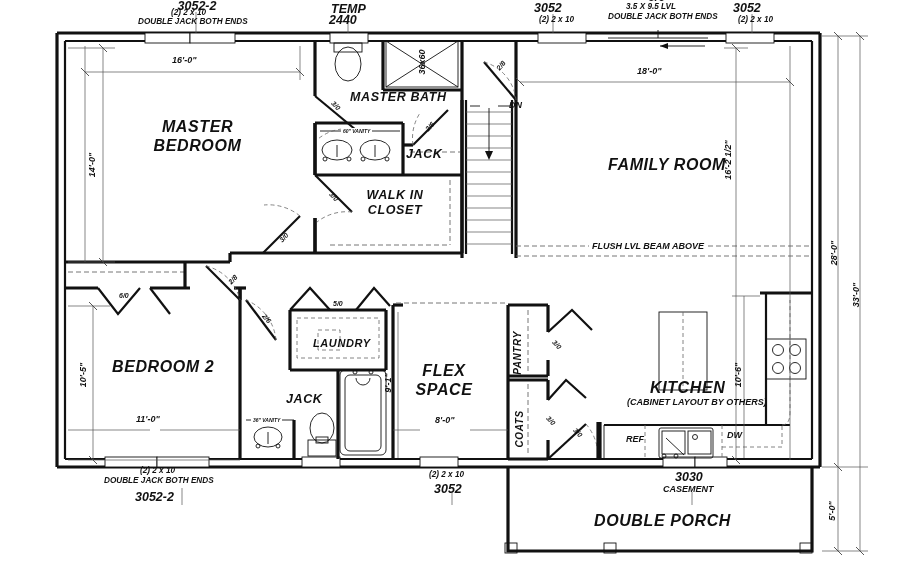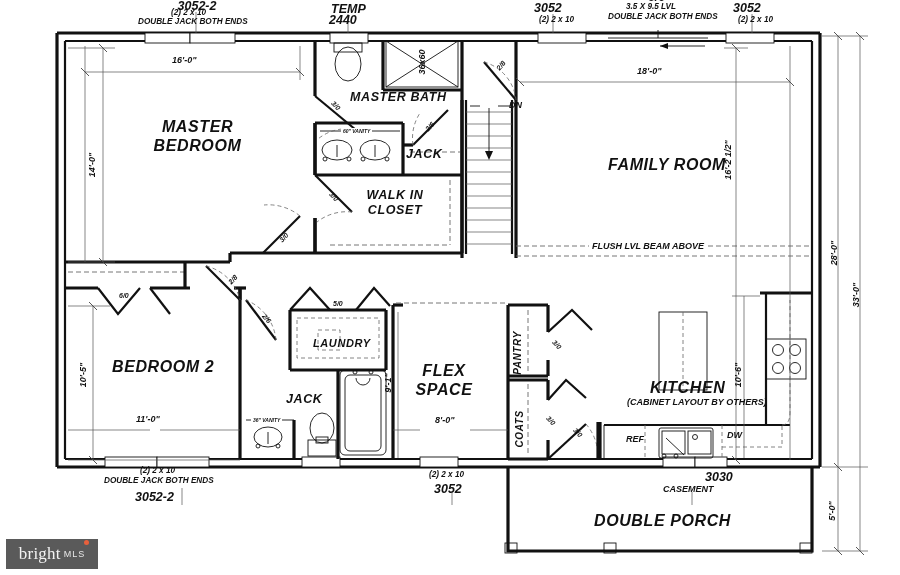--- a/index.html
+++ b/index.html
@@ -344,21 +344,21 @@
 <div class="lbl hdr" style="left:733px;top:1px;">3052</div>
 <div class="lbl note" style="left:738px;top:15px;">(2) 2 x 10</div>
 
 <div class="lbl note" style="left:140px;top:466px;">(2) 2 x 10</div>
 <div class="lbl note" style="left:104px;top:476px;">DOUBLE JACK BOTH ENDS</div>
 <div class="lbl hdr" style="left:135px;top:490px;">3052-2</div>
 
 <div class="lbl note" style="left:429px;top:470px;">(2) 2 x 10</div>
 <div class="lbl hdr" style="left:434px;top:482px;">3052</div>
 
-<div class="lbl hdr" style="left:675px;top:470px;margin-left:30px;">3030</div>
+<div class="lbl hdr" style="left:675px;top:470px;">3030</div>
 <div class="lbl note n9" style="left:663px;top:484px;">CASEMENT</div>
 
 <div class="lbl room" style="left:140px;top:118px;width:115px;">
   <div>MASTER</div>
   <div>BEDROOM</div>
 </div>
 
 <div class="lbl room sm" style="left:350px;top:90px;">MASTER BATH</div>
 
 <div class="lbl room sm" style="left:352px;top:188px;width:86px;">
@@ -417,19 +417,14 @@
 <div class="lbl door" style="left:425px;top:123px;transform:rotate(-46deg);transform-origin:center;">2/6</div>
 <div class="lbl door" style="left:496px;top:62px;transform:rotate(-50deg);transform-origin:center;">2/8</div>
 <div class="lbl door" style="left:228px;top:276px;transform:rotate(-46deg);transform-origin:center;">2/8</div>
 <div class="lbl door" style="left:262px;top:315px;transform:rotate(50deg);transform-origin:center;">2/6</div>
 <div class="lbl door" style="left:119px;top:292px;">6/0</div>
 <div class="lbl door" style="left:333px;top:300px;">5/0</div>
 <div class="lbl door" style="left:552px;top:341px;transform:rotate(46deg);transform-origin:center;">3/0</div>
 <div class="lbl door" style="left:546px;top:417px;transform:rotate(46deg);transform-origin:center;">3/0</div>
 <div class="lbl door" style="left:573px;top:429px;transform:rotate(46deg);transform-origin:center;">3/0</div>
 
-<div class="wm">
-  <span class="wm-txt">bright</span>
-  <span class="wm-dot"></span>
-  <span class="wm-mls">MLS</span>
+
 </div>
 
-</div>
-
 </body></html>

